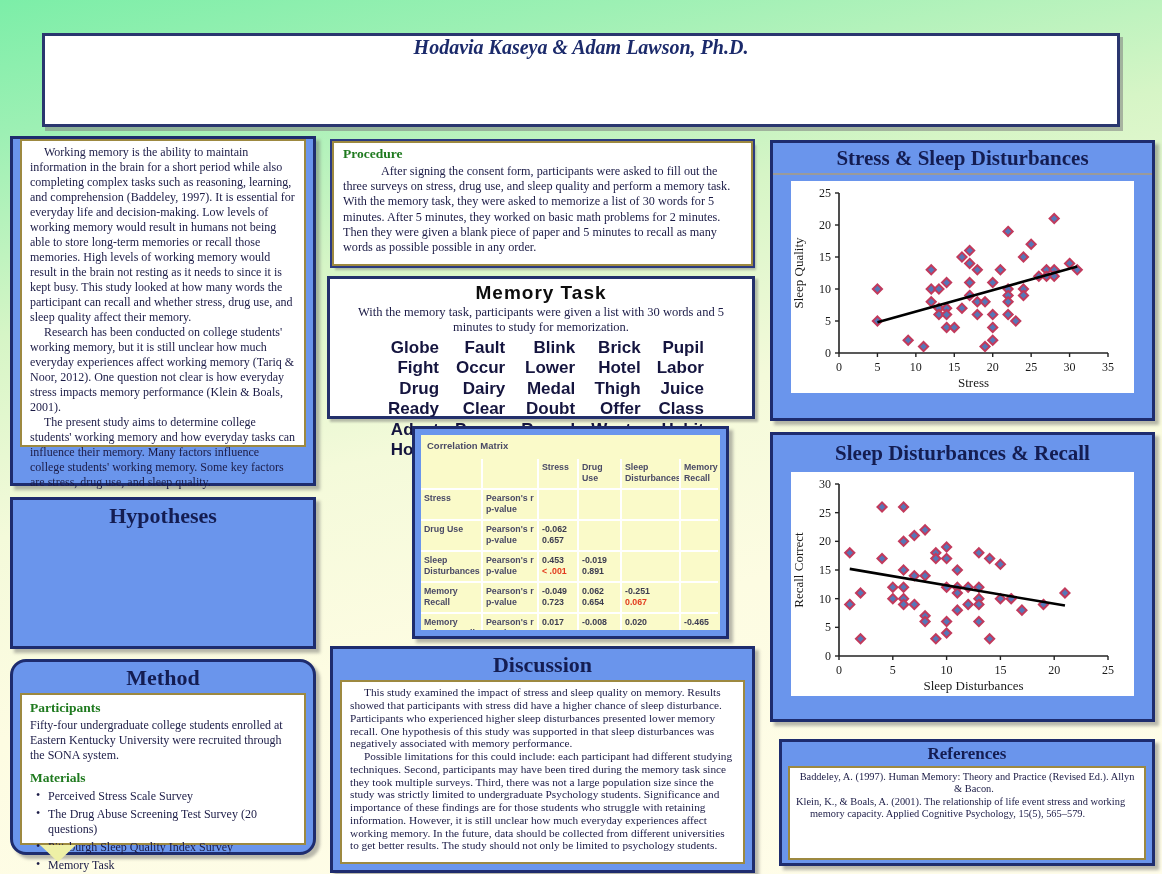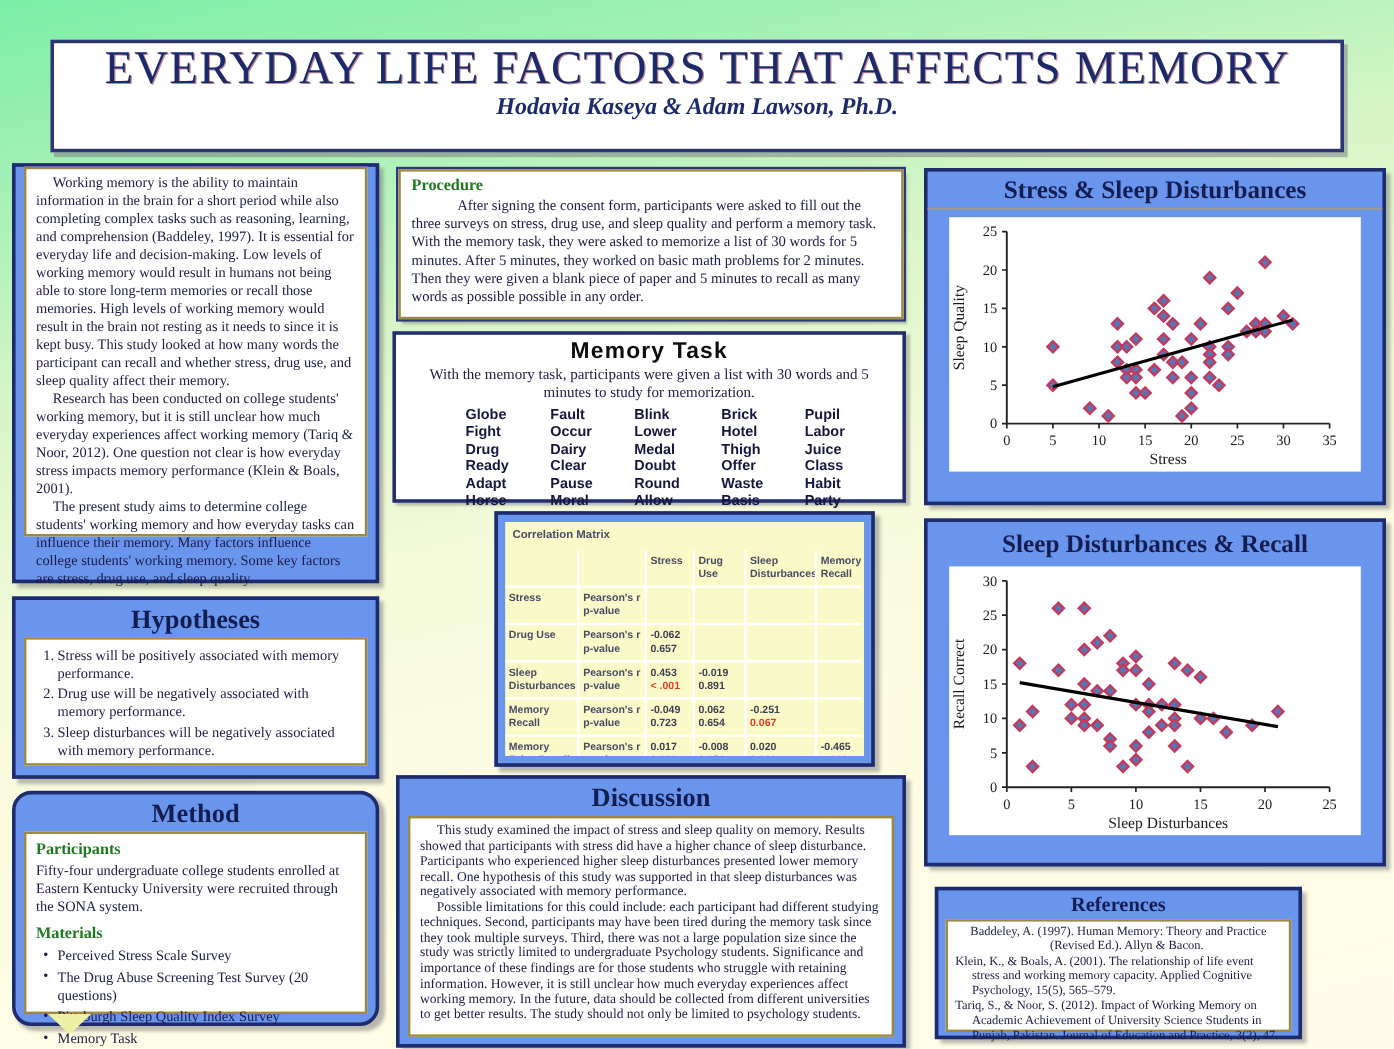--- a/index.html
+++ b/index.html
@@ -25,42 +25,42 @@
   .p-intro .inner-box{height:308px;}
   .p-hyp{left:10px;top:497px;width:306px;height:152px;}
   .p-hyp .inner-box{height:107px;}
   .p-method{left:10px;top:659px;width:306px;height:196px;border-radius:16px;}
   .p-method .inner-box{height:152px;padding-top:2px;}
   .p-corr{left:412px;top:426px;width:317px;height:213px;padding:6px;}
   .p-disc{left:330px;top:646px;width:425px;height:227px;}
   .p-disc .inner-box{height:184px;font-size:11.3px;line-height:1.13;}
   .p-chart1{left:770px;top:140px;width:385px;height:281px;}
   .p-chart2{left:770px;top:432px;width:385px;height:290px;}
-  .p-refs{left:779px;top:739px;width:306px;height:127px;}
+  .p-refs{left:779px;top:739px;width:376px;height:127px;}
   .p-refs .inner-box{height:94px;font-size:10.4px;line-height:1.2;margin:0 6px 6px;padding:3px 6px;}
   
   ol.hyp-list{margin:2px 0 0;padding-left:18px;}
   ol.hyp-list li{margin-bottom:2px;}
   ul.mat-list{margin:2px 0 0;padding-left:6px;list-style:none;}
   ul.mat-list li{padding-left:12px;position:relative;margin-bottom:3px;}
   ul.mat-list li::before{content:"•";position:absolute;left:0;top:-1px;}
   .green-head{color:#1f7a1f;font-weight:bold;font-size:13.5px;margin:3px 0 1px;}
   
   .proc-box{position:absolute;left:332px;top:141px;width:421px;height:125px;background:#fff;
     border:2px solid #9d8940;box-shadow:0 0 0 2px #2b3a80,3px 4px 2px rgba(100,100,100,.4);
     box-sizing:border-box;padding:3px 9px;font-size:12.2px;line-height:1.25;}
   .proc-text{text-indent:38px;}
   
   .memory-box{position:absolute;left:327px;top:276px;width:428px;height:143px;background:#fff;
     border:3px solid #23306b;box-shadow:3px 3px 2px rgba(100,100,100,.4);box-sizing:border-box;text-align:center;}
   .memory-title{font-family:"Liberation Sans",sans-serif;font-weight:bold;font-size:19px;color:#0d0d0d;
     letter-spacing:1px;margin-top:3px;}
   .memory-intro{font-size:12.5px;color:#1b1b46;margin:1px 16px 2px;line-height:1.2;}
   .word-grid{display:flex;justify-content:space-between;padding:1px 48px 0 58px;
-    font-family:"Liberation Sans",sans-serif;font-weight:bold;font-size:12px;color:#15153f;line-height:1.2;text-align:left;}
+    font-family:"Liberation Sans",sans-serif;font-weight:bold;font-size:17px;color:#15153f;line-height:1.2;text-align:right;}
   
   .cm-area{background:#fafac9;width:100%;height:100%;box-sizing:border-box;overflow:hidden;
     font-family:"Liberation Sans",sans-serif;font-weight:bold;color:#4a4a66;font-size:8.8px;line-height:1.25;}
   .cm-title{padding:5px 6px 7px;font-size:9.5px;}
   .cm-grid{display:grid;grid-template-columns:60px 56px 40px 43px 59px 39px;}
   .cm-cell{padding:3px 3px 4px;border-top:2px solid #fff;min-height:22px;box-sizing:border-box;}
   .cm-cell.hdr{border-top:none;}
   .cm-cell.c0{border-left:none;}
   .cm-cell{border-left:2px solid #fff;}
   .cm-val{color:#3c3c50;}
@@ -72,41 +72,33 @@
   
   .tri-down{position:absolute;left:40px;top:845px;width:0;height:0;
     border-left:18px solid transparent;border-right:18px solid transparent;border-top:17px solid #eef0a6;}
 </style>
 </head>
 <body>
 
 <div class="poster">
 
   <div class="title-banner">
-    <div class="main-title">EVERYDAY LIFE FACTORS THAT AFFECTS MEMORY</div>
     <div class="authors">Hodavia Kaseya &amp; Adam Lawson, Ph.D.</div>
   </div>
 
   <div class="panel p-intro">
     <div class="inner-box">
         <div class="para">Working memory is the ability to maintain information in the brain for a short period while also completing complex tasks such as reasoning, learning, and comprehension (Baddeley, 1997). It is essential for everyday life and decision-making. Low levels of working memory would result in humans not being able to store long-term memories or recall those memories. High levels of working memory would result in the brain not resting as it needs to since it is kept busy. This study looked at how many words the participant can recall and whether stress, drug use, and sleep quality affect their memory.</div>
         <div class="para">Research has been conducted on college students' working memory, but it is still unclear how much everyday experiences affect working memory (Tariq &amp; Noor, 2012). One question not clear is how everyday stress impacts memory performance (Klein &amp; Boals, 2001).</div>
         <div class="para">The present study aims to determine college students' working memory and how everyday tasks can influence their memory. Many factors influence college students' working memory. Some key factors are stress, drug use, and sleep quality.</div>
       </div>
   </div>
 
   <div class="panel p-hyp">
     <div class="panel-title">Hypotheses</div>
-    <div class="inner-box">
-        <ol class="hyp-list">
-          <li>Stress will be positively associated with memory performance.</li>
-          <li>Drug use will be negatively associated with memory performance.</li>
-          <li>Sleep disturbances will be negatively associated with memory performance.</li>
-        </ol>
-      </div>
   </div>
 
   <div class="panel p-method">
     <div class="panel-title">Method</div>
     <div class="inner-box">
       <div class="green-head">Participants</div>
       <div>Fifty-four undergraduate college students enrolled at Eastern Kentucky University were recruited through the SONA system.</div>
       <div class="green-head" style="margin-top:7px;">Materials</div>
       <div>
           <ul class="mat-list">
@@ -474,18 +466,17 @@
           <text x="12" y="98" text-anchor="middle" font-size="13" fill="#1a1a1a" font-family="&quot;Liberation Serif&quot;, serif" transform="rotate(-90 12 98)">Recall Correct</text>
         </svg>
       </div>
   </div>
 
   <div class="panel p-refs">
     <div class="panel-title small">References</div>
     <div class="inner-box">
         <div style="padding-left: 14px; text-indent: -14px; text-align: center;">Baddeley, A. (1997). Human Memory: Theory and Practice (Revised Ed.). Allyn &amp; Bacon.</div>
         <div style="padding-left: 14px; text-indent: -14px;">Klein, K., &amp; Boals, A. (2001). The relationship of life event stress and working memory capacity. Applied Cognitive Psychology, 15(5), 565–579.</div>
-        <div style="padding-left: 14px; text-indent: -14px;">Tariq, S., &amp; Noor, S. (2012). Impact of Working Memory on Academic Achievement of University Science Students in Punjab, Pakistan. Journal of Education and Practice, 3(2), 47.</div>
       </div>
   </div>
 
   <div class="tri-down"></div>
 </div>
 
 </body></html>

